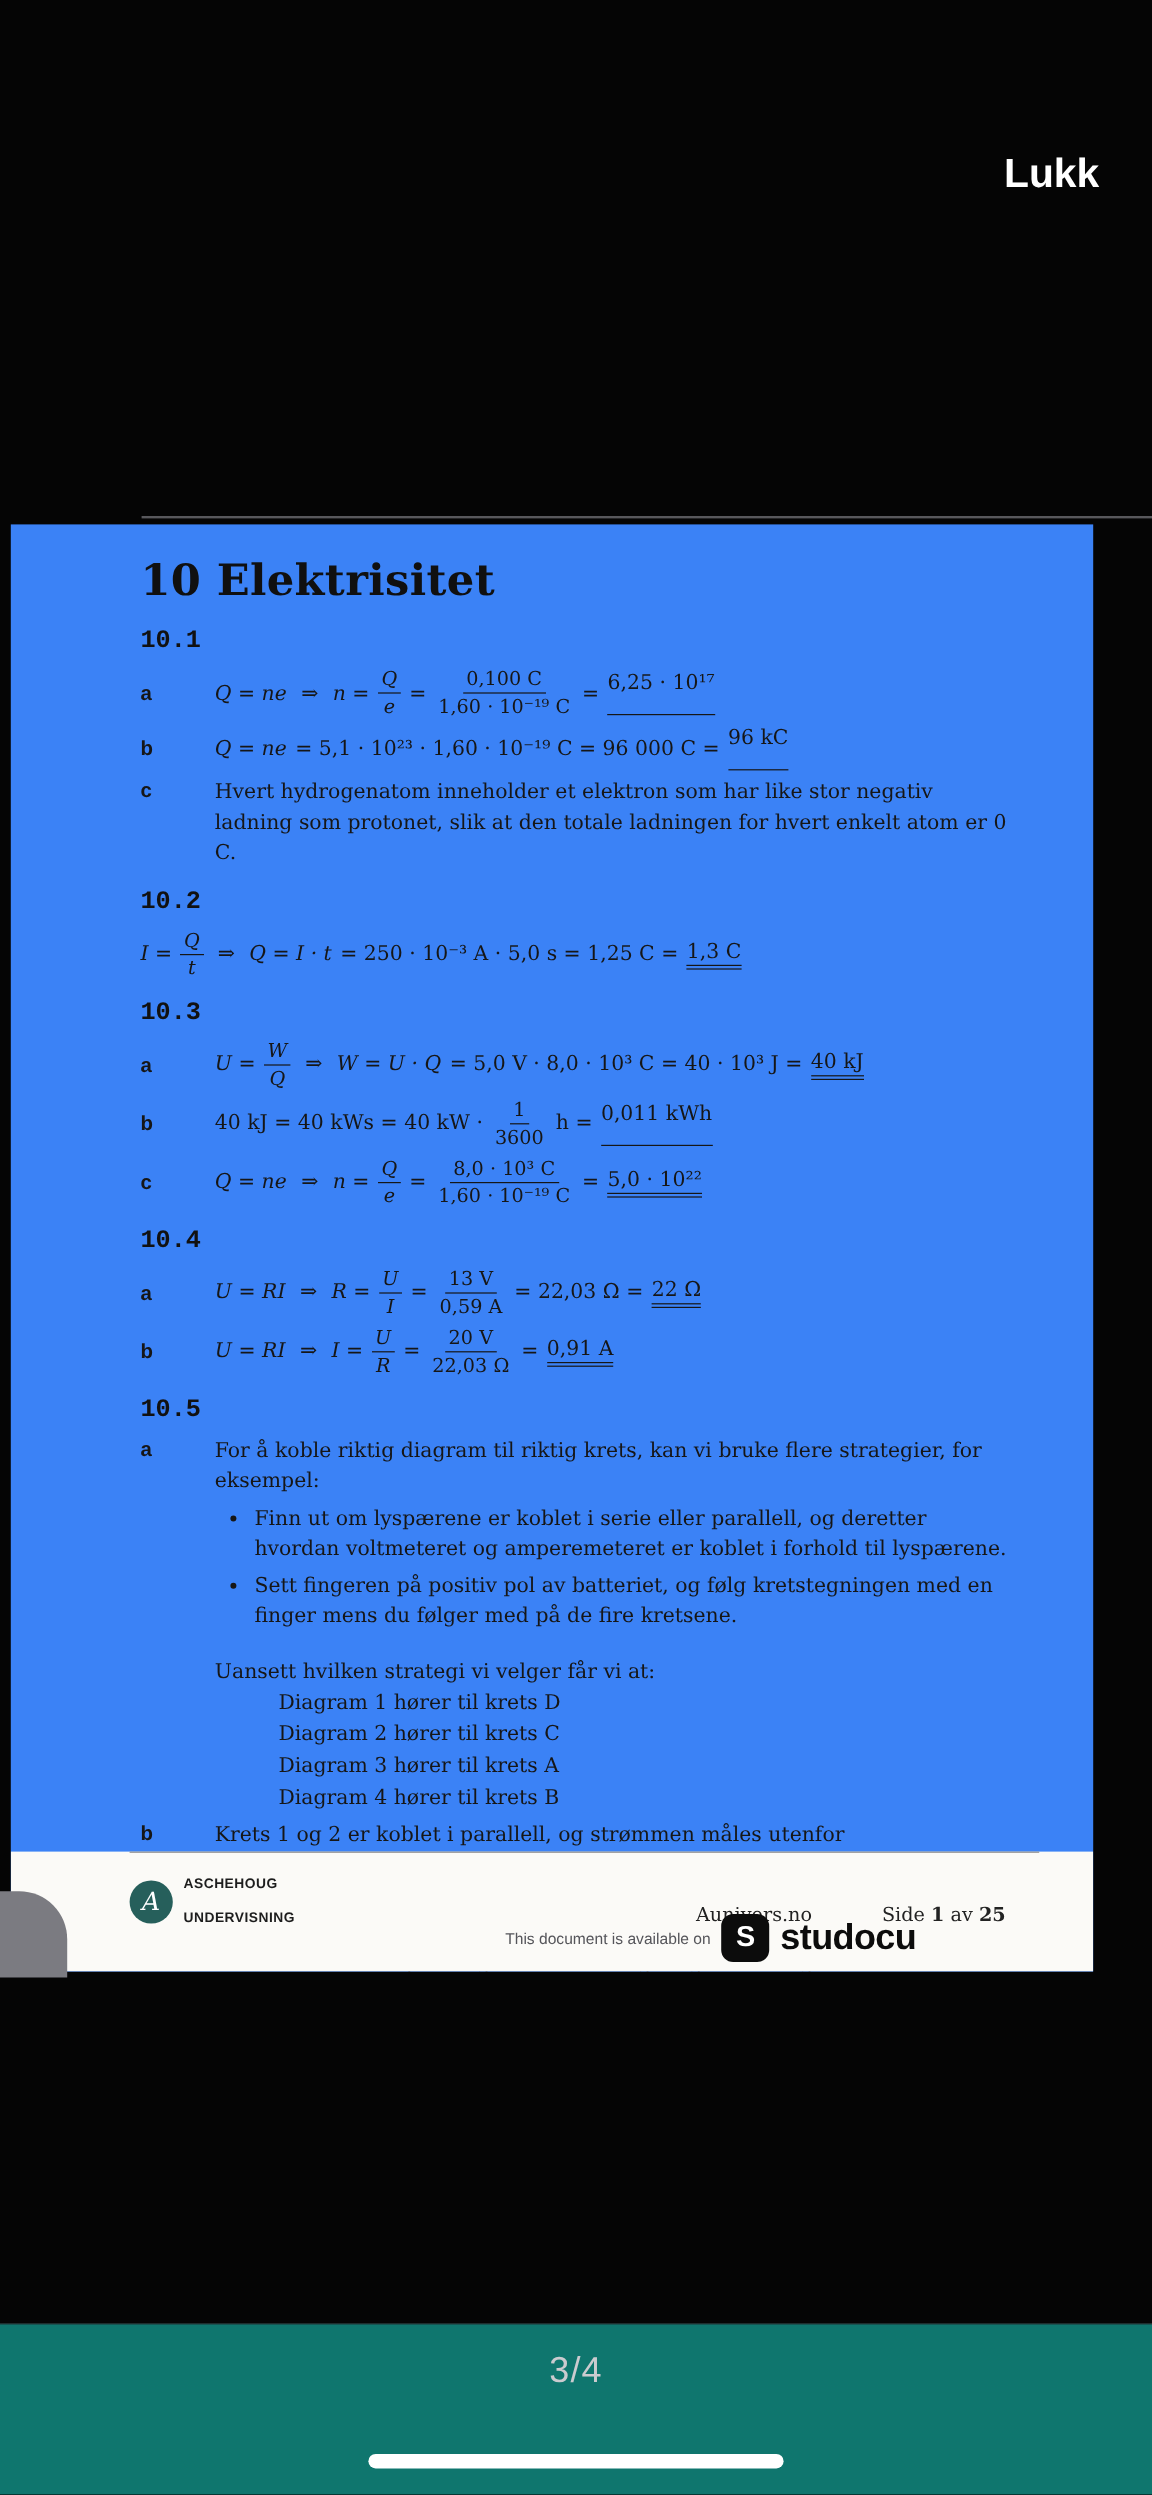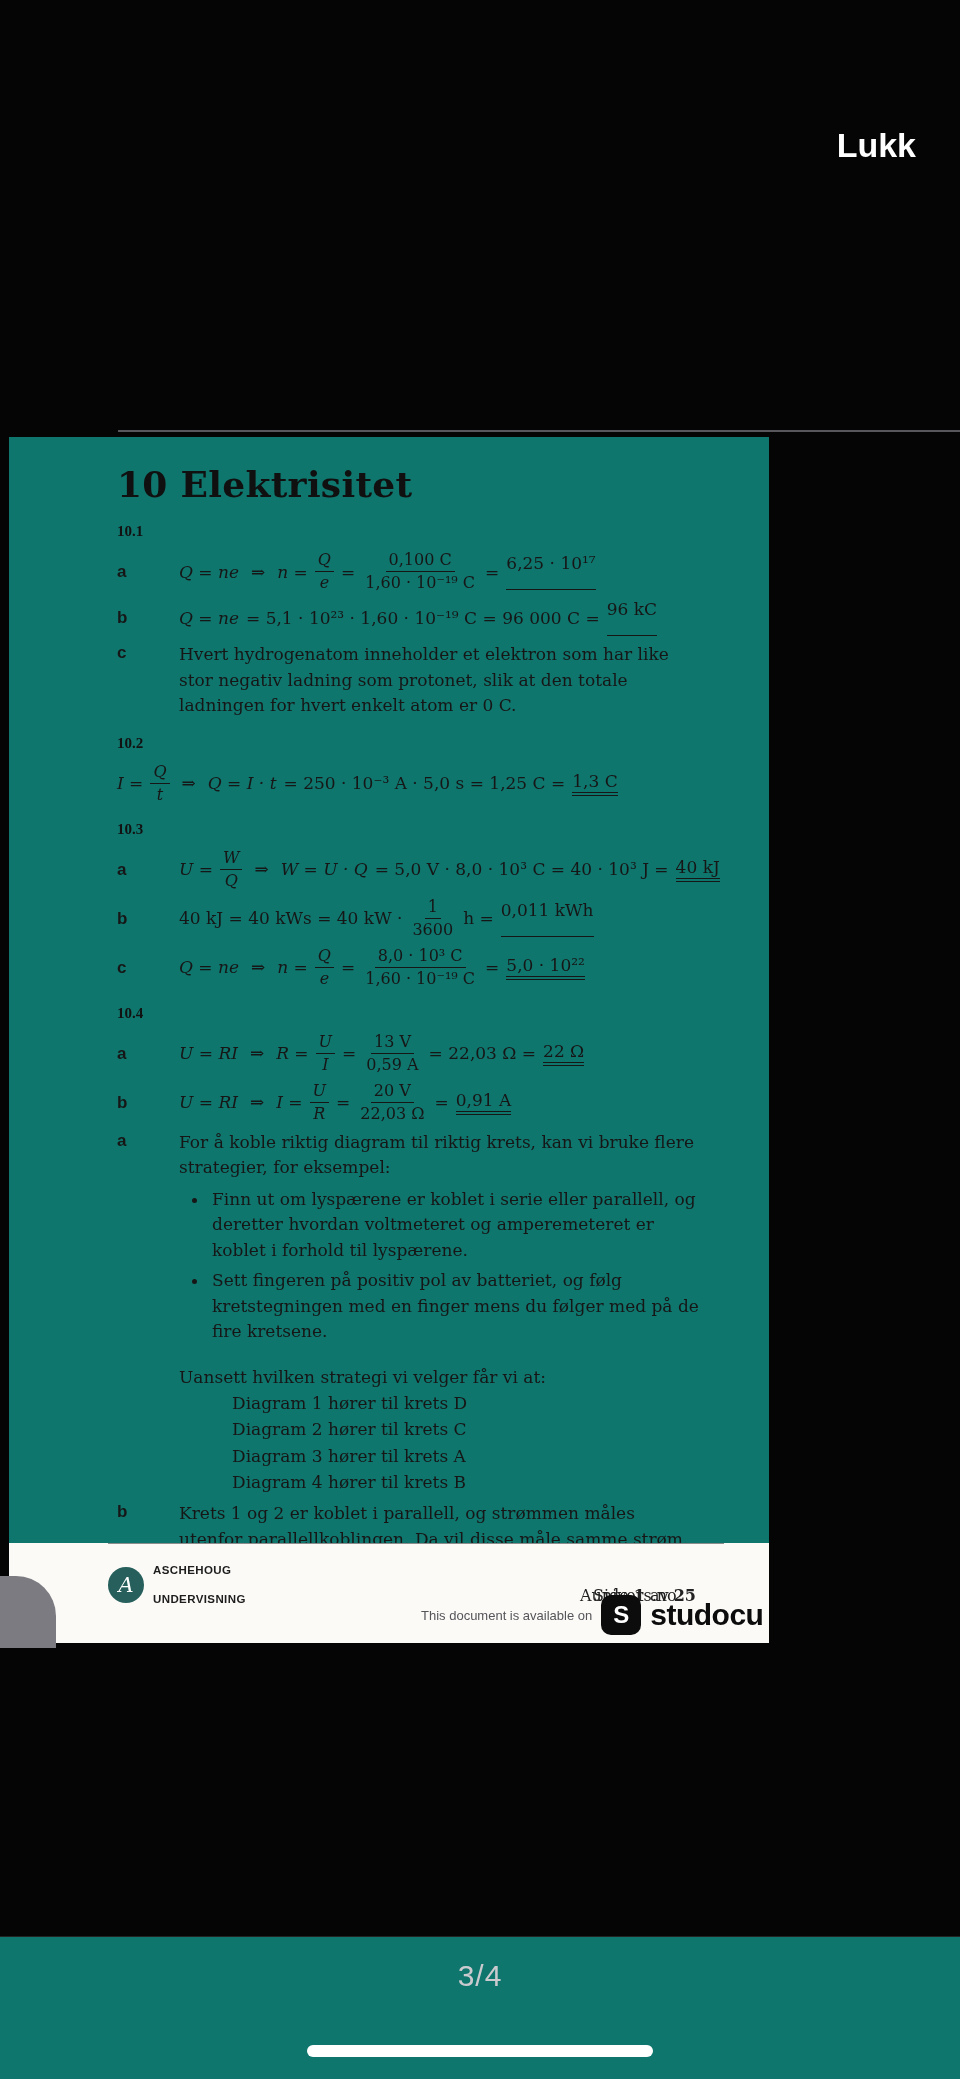--- a/index.html
+++ b/index.html
@@ -5,26 +5,26 @@
   * { margin:0; padding:0; box-sizing:border-box; }
   html,body { background:#000; }
   body { width:960px; height:2079px; font-family:"Liberation Sans",sans-serif; }
   .screen { position:relative; width:960px; height:2079px; background:#050505; overflow:hidden; }
 
   .close-btn { position:absolute; top:126px; right:44px; font-size:34px; font-weight:600;
     color:#fff; background:none; border:none; font-family:"Liberation Sans",sans-serif; cursor:pointer; }
 
   .page-sep { position:absolute; top:430px; left:118px; right:0; height:2px; background:#58585c; }
 
-  .doc { position:absolute; top:437px; left:9px; width:760px; height:1206px; background:#0f766e;
+  .doc { position:absolute; top:437px; left:9px; width:902px; height:1206px; background:#3b82f6;
     color:#161616; font-family:"DejaVu Serif","Liberation Serif",serif; font-size:17px;
     padding:26px 70px 0 108px; overflow:hidden; }
 
   .title { font-size:36px; font-weight:700; color:#101010; margin-bottom:18px; letter-spacing:0.3px; }
-  .sec-head { font-family:Liberation Serif, serif; font-weight:700; font-size:15px; margin:16px 0 10px; color:#111; }
+  .sec-head { font-family:Liberation Mono, monospace; font-weight:700; font-size:21px; margin:16px 0 10px; color:#111; }
 
   .row { display:flex; align-items:center; margin-bottom:6px; }
   .row.top { align-items:flex-start; }
   .lbl { width:62px; flex-shrink:0; font-family:"Liberation Sans",sans-serif; font-weight:700; font-size:17px; padding-top:1px; }
   .math { display:flex; align-items:center; gap:7px; white-space:nowrap; }
   .it { font-style:italic; }
   .arr { margin:0 5px; }
   .frac { display:inline-flex; flex-direction:column; align-items:center; font-size:16px; line-height:1.25; }
   .frac .num { padding:0 3px 1px; border-bottom:1px solid #161616; }
   .frac .den { padding:1px 3px 0; }
@@ -205,20 +205,21 @@
         <span>=</span>
         <span class="frac">
           <span class="num">20 V</span>
           <span class="den">22,03 Ω</span>
         </span>
         <span>=</span>
         <span class="uu">0,91 A</span>
       </span>
     </div>
 
+    <div class="sec-head">10.5</div>
     <div class="row top">
       <span class="lbl">a</span>
       <div class="blk">
         <div>For å koble riktig diagram til riktig krets, kan vi bruke flere strategier, for eksempel:</div>
         <ul class="bullets">
           <li>Finn ut om lyspærene er koblet i serie eller parallell, og deretter hvordan voltmeteret og amperemeteret er koblet i forhold til lyspærene.</li>
           <li>Sett fingeren på positiv pol av batteriet, og følg kretstegningen med en finger mens du følger med på de fire kretsene.</li>
         </ul>
         <div class="mid">Uansett hvilken strategi vi velger får vi at:</div>
         <div class="diag">Diagram 1 hører til krets D</div>

